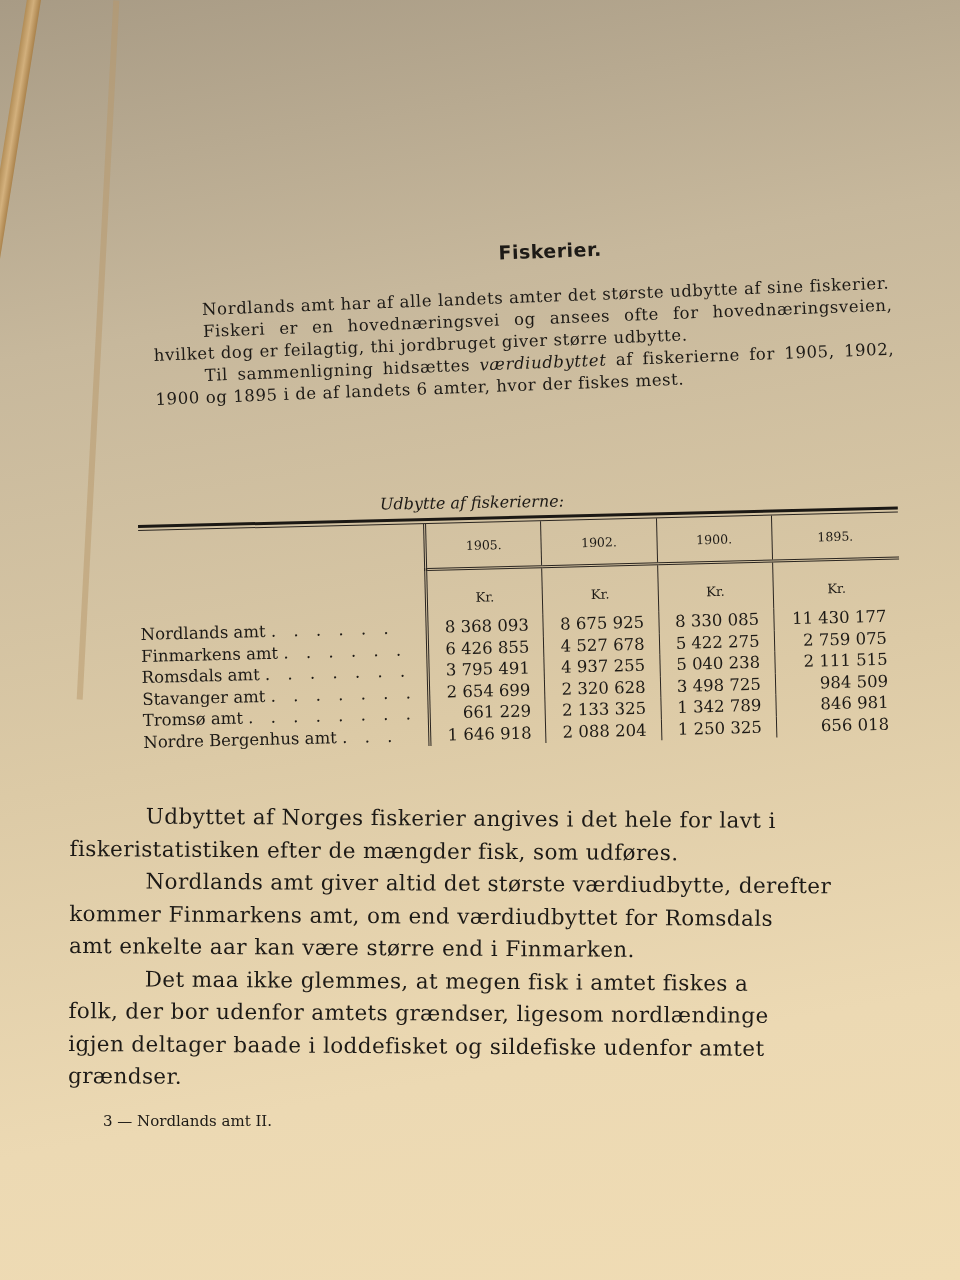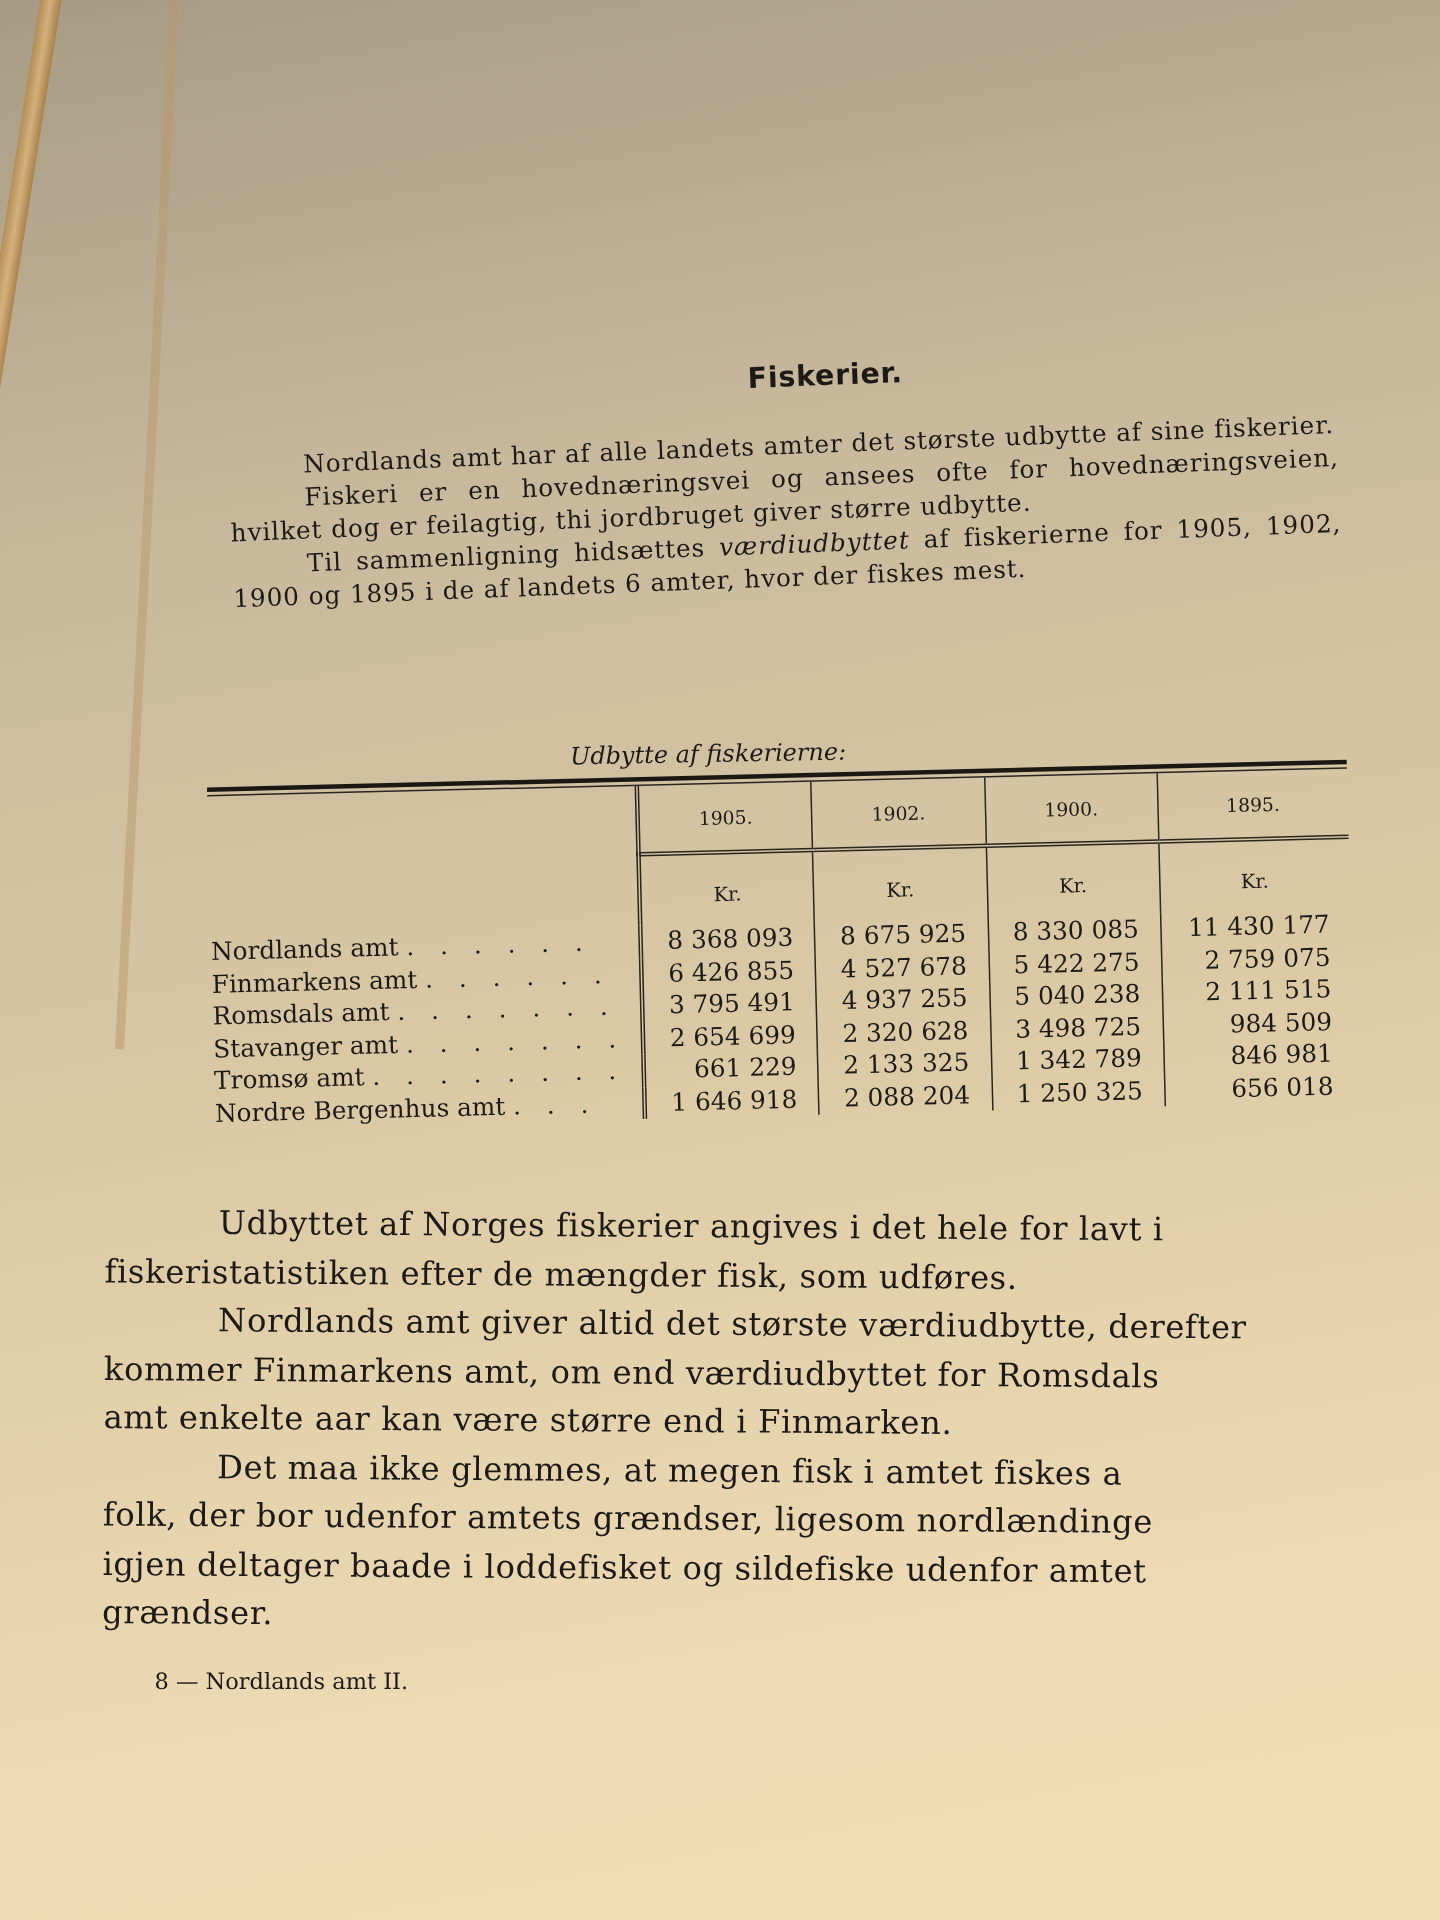--- a/index.html
+++ b/index.html
@@ -132,14 +132,14 @@
     <p class="para-large">fiskeristatistiken efter de mængder fisk, som udføres.</p>
     <p class="para-large"><span class="indent-l"></span><span>Nordlands amt giver altid det største værdiudbytte, derefter</span></p>
     <p class="para-large">kommer Finmarkens amt, om  end  værdiudbyttet  for  Romsdals</p>
     <p class="para-large">amt enkelte aar kan være større end i Finmarken.</p>
     <p class="para-large"><span class="indent-l"></span><span>Det maa ikke glemmes, at  megen  fisk  i  amtet  fiskes  a</span></p>
     <p class="para-large">folk, der bor udenfor amtets grændser, ligesom  nordlændinge</p>
     <p class="para-large">igjen deltager  baade  i  loddefisket  og  sildefiske udenfor  amtet</p>
     <p class="para-large">grændser.</p>
   </div>
 
-  <div class="footer">8 — Nordlands amt II.</div>
+  <div class="footer">3 — Nordlands amt II.</div>
 </div>
 
 </body></html>

